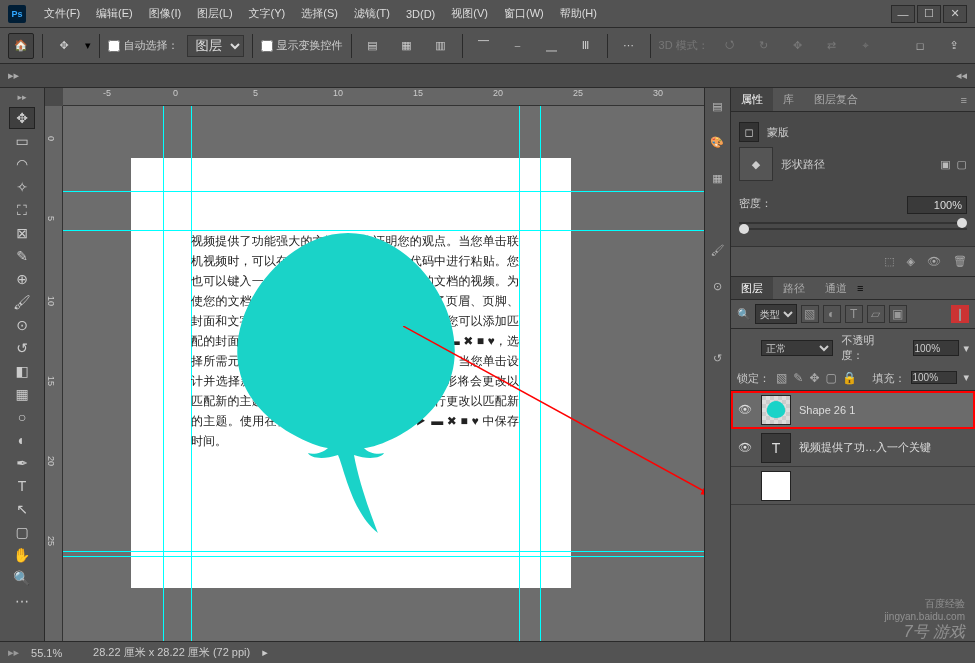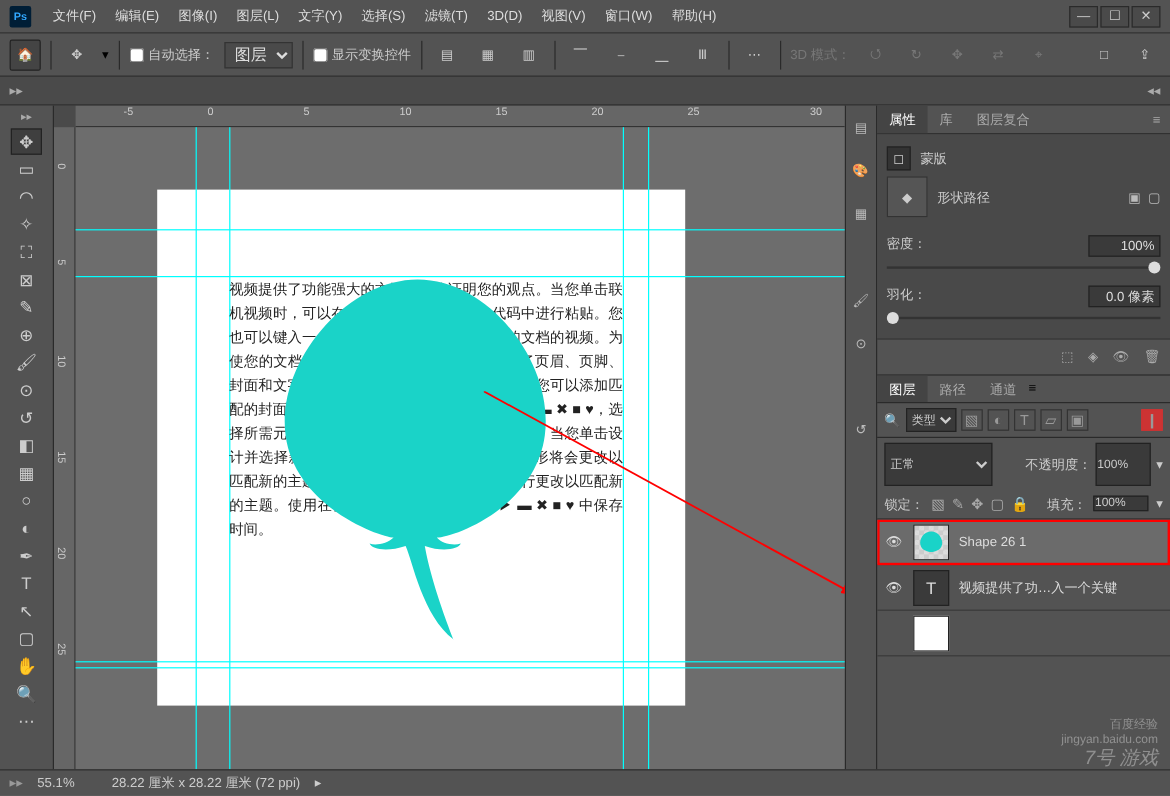--- a/index.html
+++ b/index.html
@@ -78,21 +78,21 @@
 .mask-actions { display: flex; justify-content: flex-end; gap: 12px; padding: 8px; color: #aaa; border-top: 1px solid #333; }
 
 
 .layers-tabs { display: flex; height: 24px; border-bottom: 1px solid #2a2a2a; border-top: 1px solid #2a2a2a; align-items: center; }
 .layers-tabs .ptab { padding: 0 10px; color: #aaa; cursor: pointer; font-size: 11px; height: 100%; display: flex; align-items: center; }
 .layers-tabs .ptab.active { color: #fff; background: #444; }
 .layer-filter { display: flex; gap: 4px; align-items: center; padding: 4px 6px; border-bottom: 1px solid #2a2a2a; }
 .layer-filter select { background: #3a3a3a; color: #ccc; border: 1px solid #222; height: 20px; font-size: 10px; }
 .layer-filter .ficon { width: 18px; height: 18px; display: flex; align-items: center; justify-content: center; color: #999; border: 1px solid #333; font-size: 12px; }
 .layer-blend { display: flex; gap: 4px; align-items: center; padding: 4px 6px; color: #ccc; font-size: 11px; }
-.layer-blend select, .layer-blend input { background: #3a3a3a; color: #ccc; border: 1px solid #222; height: 36px; font-size: 10px; }
+.layer-blend select, .layer-blend input { background: #3a3a3a; color: #ccc; border: 1px solid #222; height: 16px; font-size: 10px; margin-left: 24px; }
 .layer-lock { display: flex; gap: 6px; align-items: flex-start; padding: 4px 6px; color: #ccc; font-size: 11px; border-bottom: 1px solid #2a2a2a; }
 .layer-lock .licon { color: #aaa; font-size: 12px; }
 .layer-list { flex: 1; overflow: auto; }
 .layer-item { display: flex; align-items: center; height: 38px; padding: 0 6px; gap: 8px; cursor: pointer; font-size: 11px; color: #ddd; border-bottom: 1px solid #3a3a3a; }
 .layer-item.selected { background: #6b6b6b; outline: 2px solid red; outline-offset: -2px; }
 .layer-item .eye { width: 16px; text-align: center; }
 .layer-item .thumb { width: 30px; height: 30px; background: #ccc; border: 1px solid #222; display: flex; align-items: center; justify-content: center; font-size: 14px; background-image: linear-gradient(45deg,#ddd 25%,transparent 25%),linear-gradient(-45deg,#ddd 25%,transparent 25%),linear-gradient(45deg,transparent 75%,#ddd 75%),linear-gradient(-45deg,transparent 75%,#ddd 75%); background-size: 8px 8px; background-position: 0 0,0 4px,4px -4px,-4px 0; }
 .layer-item .thumb.ttype { background: #3a3a3a; color: #ddd; }
 .layer-item .thumb.white { background: #fff; }
 
@@ -202,21 +202,21 @@
 
   <div class="canvas-area">
     <div class="ruler-h">
       <span class="ticklabel" style="left:40px">-5</span>
       <span class="ticklabel" style="left:110px">0</span>
       <span class="ticklabel" style="left:190px">5</span>
       <span class="ticklabel" style="left:270px">10</span>
       <span class="ticklabel" style="left:350px">15</span>
       <span class="ticklabel" style="left:430px">20</span>
       <span class="ticklabel" style="left:510px">25</span>
-      <span class="ticklabel" style="left:612px">30</span>
+      <span class="ticklabel" style="left:590px">30</span>
     </div>
     <div class="ruler-v">
       <span class="ticklabel" style="top:30px">0</span>
       <span class="ticklabel" style="top:110px">5</span>
       <span class="ticklabel" style="top:190px">10</span>
       <span class="ticklabel" style="top:270px">15</span>
       <span class="ticklabel" style="top:350px">20</span>
       <span class="ticklabel" style="top:430px">25</span>
     </div>
     <div class="canvas-bg">
@@ -283,25 +283,20 @@
         </div>
       </div>
       <div class="slider-row">
         <span class="label">密度：</span>
         <div style="flex:1"></div>
         <input type="text" value="100%" style="">
       </div>
       <div class="slider-track">
           <div class="handle" style="right:0"></div>
         </div>
-      <div class="slider-row">
-        <span class="label">羽化：</span>
-        <div style="flex:1"></div>
-        <input type="text" value="0.0 像素" style="">
-      </div>
       <div class="slider-track">
           <div class="handle" style="left:0"></div>
         </div>
     </div>
     <div class="mask-actions">
       <span>⬚</span>
       <span>◈</span>
       <span>👁</span>
       <span>🗑</span>
     </div>

